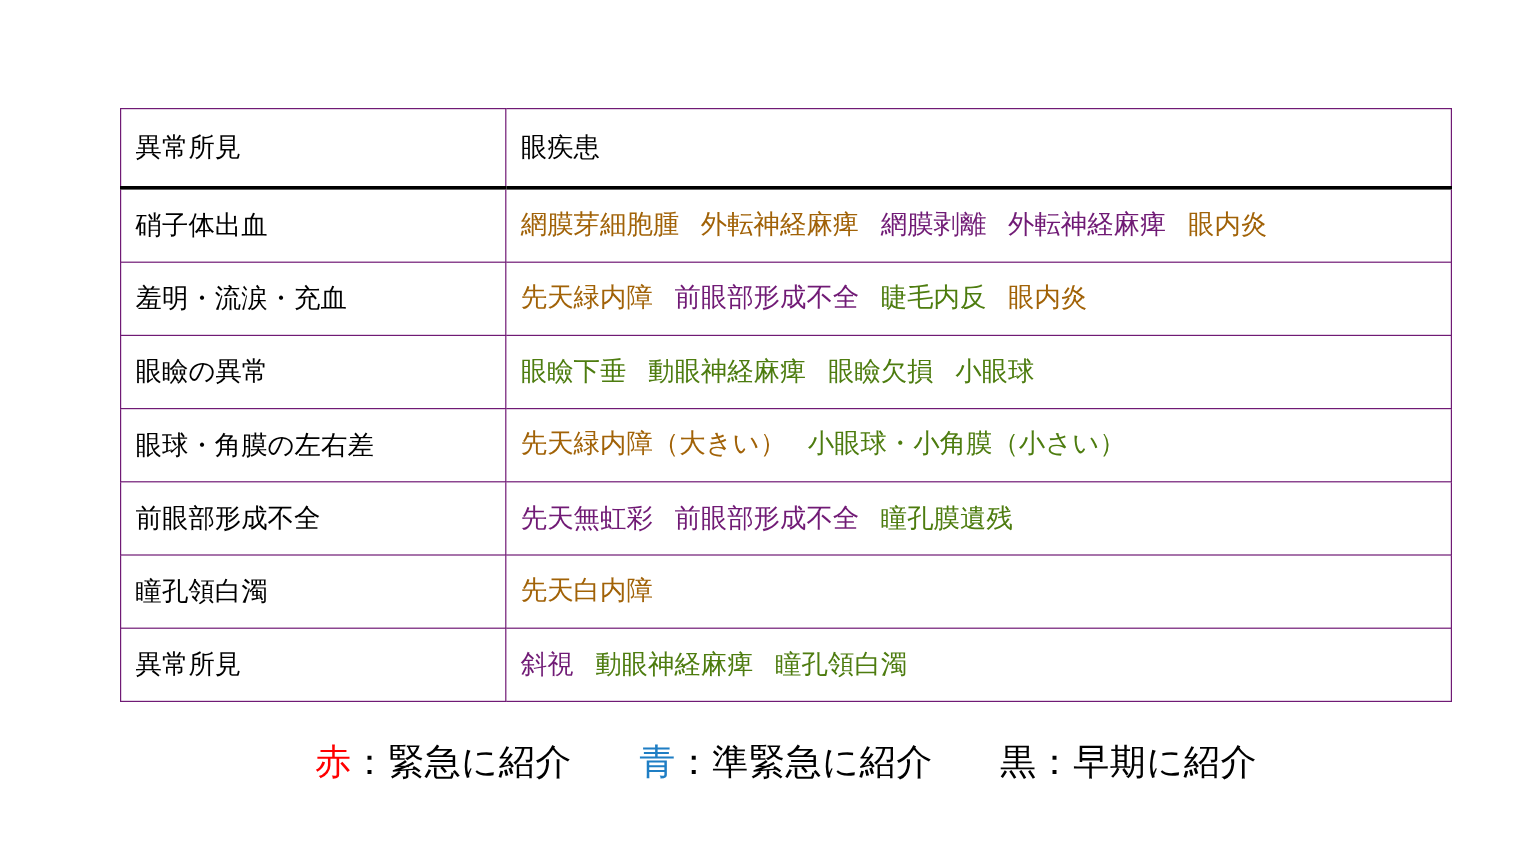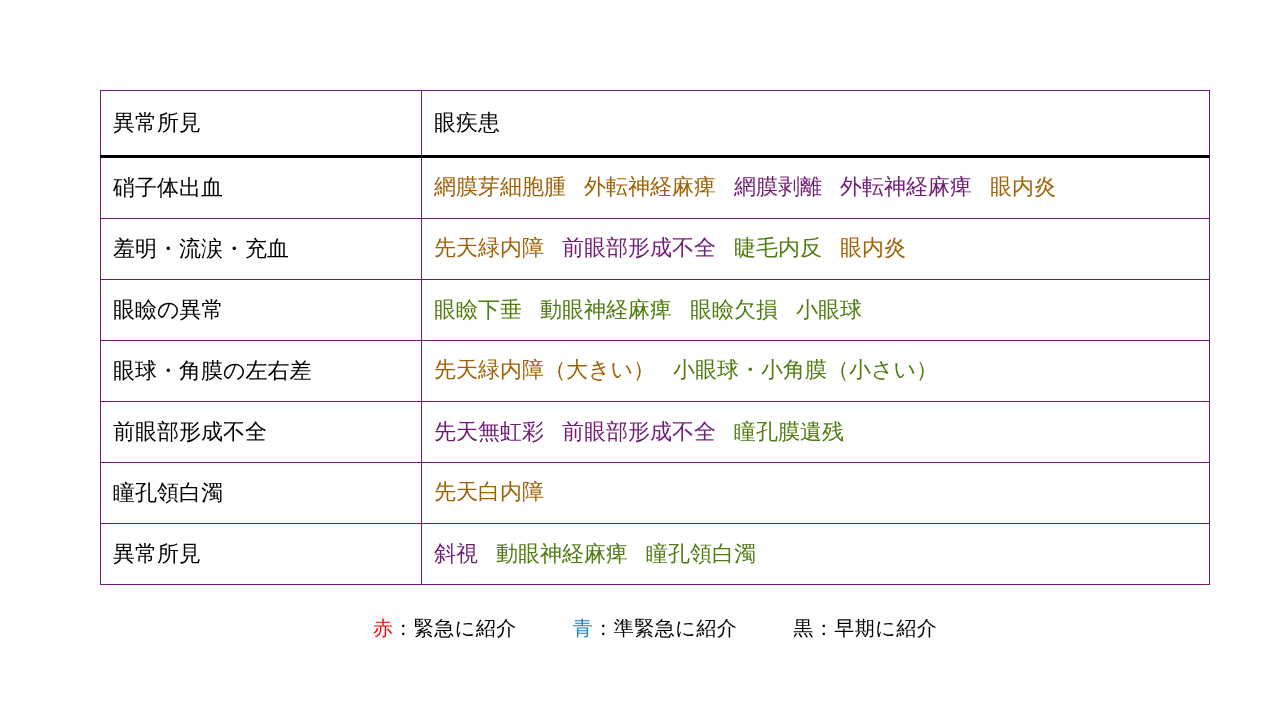--- a/index.html
+++ b/index.html
@@ -54,21 +54,21 @@
   .c-red { color: #a16207; font-family: Liberation Mono, monospace; }
   .c-blue { color: #701a75; }
   .c-black { color: #4d7c0f; }
 
   .legend {
     position: absolute;
     left: 100px;
     top: 615px;
     width: 1110px;
     text-align: center;
-    font-size: 20px;
+    font-size: 30px;
     letter-spacing: 0.5px;
   }
   .legend .legend-item {
     display: inline-block;
     margin: 0 28px;
   }
   .legend .swatch-red { color: #ff0000; }
   .legend .swatch-blue { color: #1f7ec4; }
   .legend .swatch-black { color: #000000; }
 </style>

